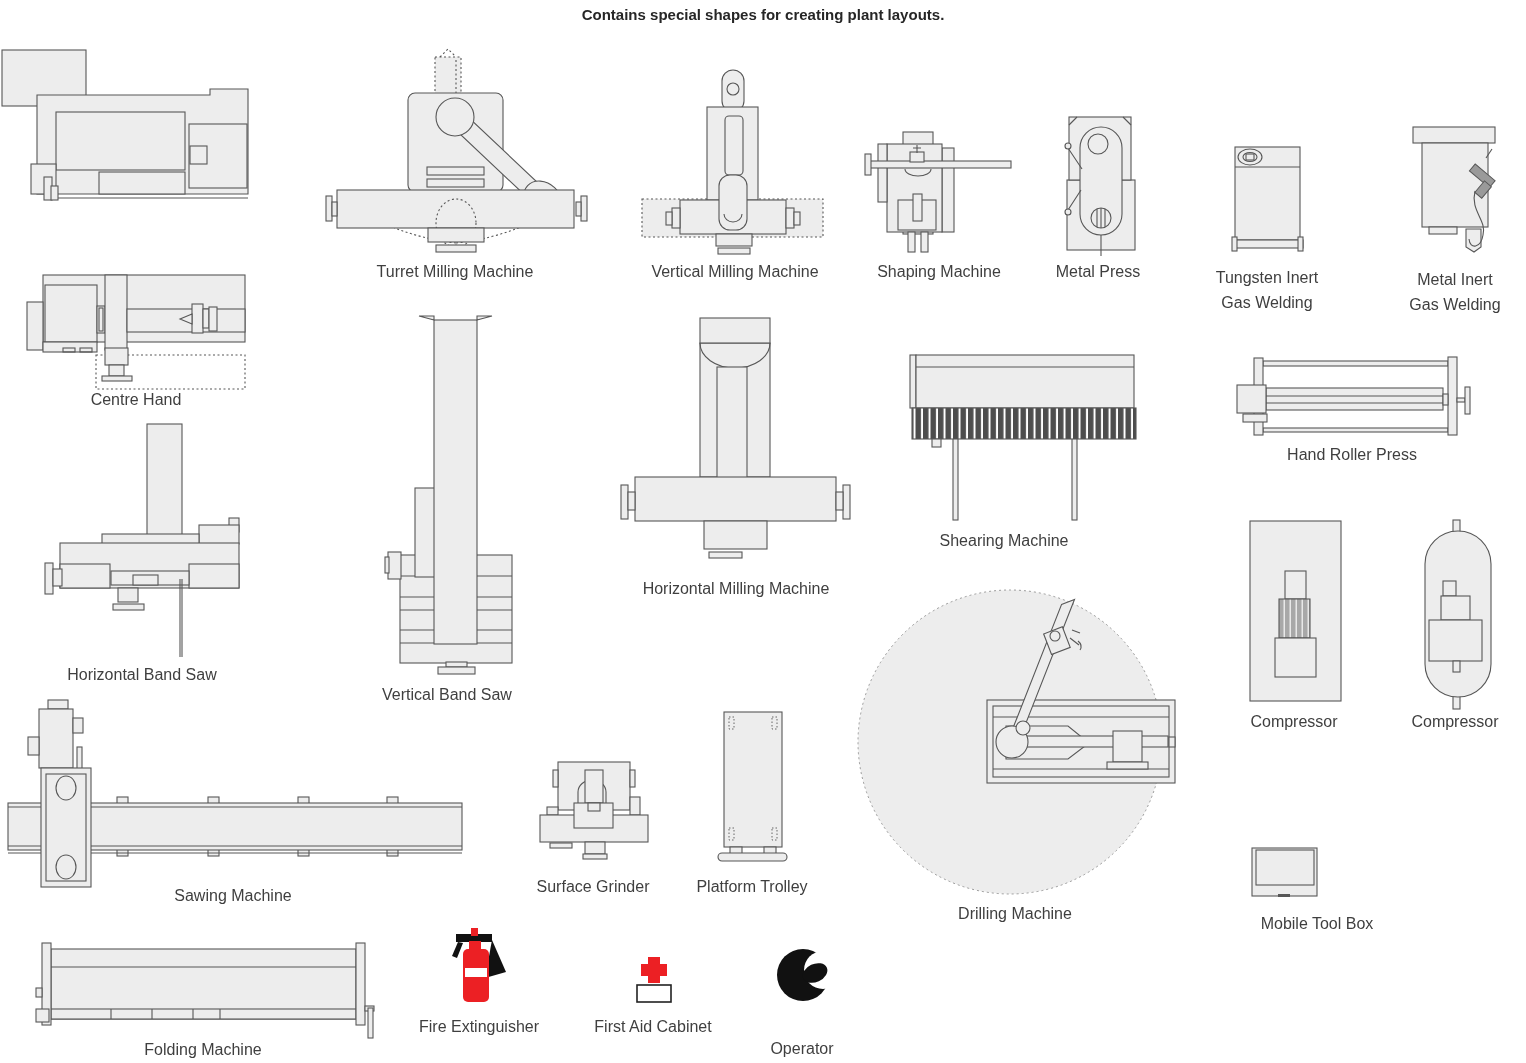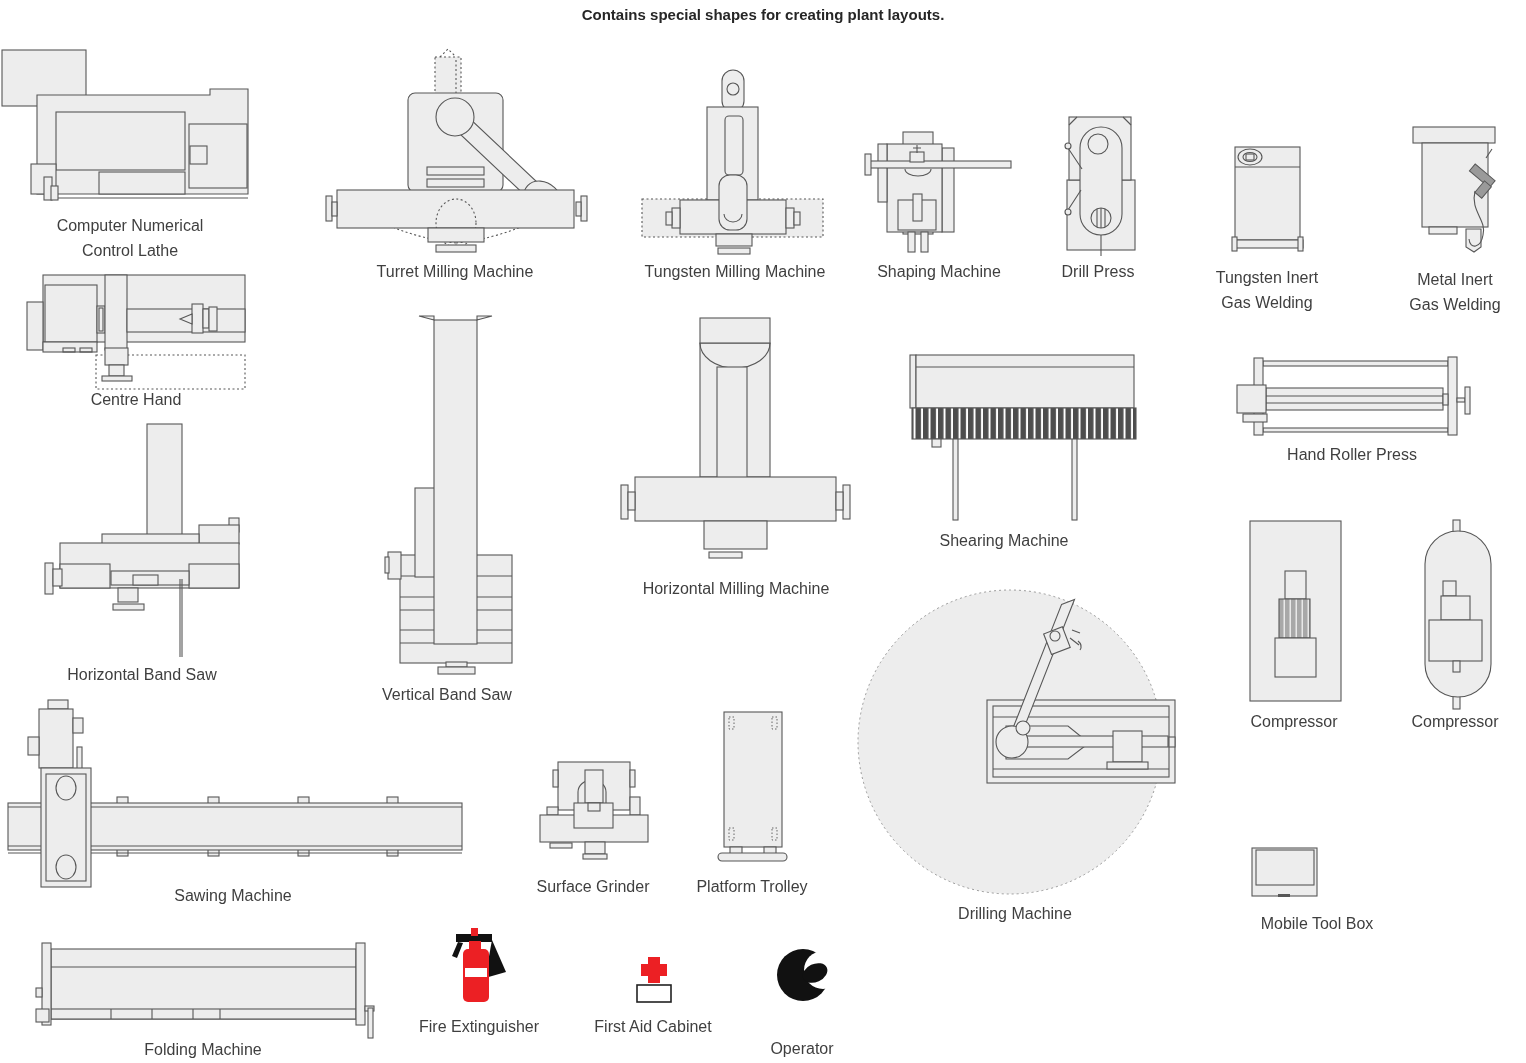--- a/index.html
+++ b/index.html
@@ -37,22 +37,20 @@
       <rect class="s" x="56" y="64" width="129" height="58"></rect>
       <rect class="s" x="189" y="76" width="58" height="64"></rect>
       <rect class="s" x="190" y="98" width="17" height="18"></rect>
       <rect class="s" x="99" y="124" width="86" height="22"></rect>
       <rect class="s" x="31" y="116" width="25" height="30"></rect>
       <line class="n" x1="56" y1="150" x2="248" y2="150"></line>
       <rect class="s" x="44" y="129" width="8" height="23"></rect>
       <rect class="s" x="51" y="138" width="7" height="14"></rect>
     </svg>
   </div>
-  <div class="lbl" style="left:10px;top:213px;width:240px">Computer Numerical
-Control Lathe</div>
 
   <div class="item" style="left:318px;top:45px">
     <svg width="278" height="218" viewBox="0 0 278 218">
       <path class="n d" d="M122 12 l8 -8 l8 8"></path>
       <rect class="s d" x="117" y="12" width="26" height="135"></rect>
       <path class="n d" d="M138 15 V205 M138 198 Q70 190 24 152 M138 198 Q208 190 252 152"></path>
       <rect class="s" x="90" y="48" width="95" height="99" rx="7"></rect>
       <rect class="n" x="109" y="122" width="57" height="8"></rect>
       <rect class="n" x="109" y="134" width="57" height="8"></rect>
       <path class="s" d="M130.8 78.5 L143.2 65.5 L231.2 148.5 L218.8 161.5 Z"></path>
@@ -81,21 +79,21 @@
       <rect class="s" x="86" y="113" width="28" height="55" rx="11"></rect>
       <path class="n" d="M91 152 a9 8 0 0 0 18 0"></path>
       <rect class="s" x="39" y="146" width="8" height="20"></rect>
       <rect class="s" x="33" y="150" width="6" height="13"></rect>
       <rect class="s" x="153" y="146" width="8" height="20"></rect>
       <rect class="s" x="161" y="150" width="6" height="13"></rect>
       <rect class="s" x="83" y="172" width="36" height="12"></rect>
       <rect class="s" x="85" y="186" width="32" height="6"></rect>
     </svg>
   </div>
-  <div class="lbl" style="left:615px;top:259px;width:240px">Tungsten Milling Machine</div>
+  <div class="lbl" style="left:615px;top:259px;width:240px">Vertical Milling Machine</div>
 
   <div class="item" style="left:865px;top:128px">
     <svg width="152" height="126" viewBox="0 0 152 126">
       <rect class="s" x="38" y="4" width="30" height="102"></rect>
       <rect class="s" x="77" y="20" width="12" height="84"></rect>
       <rect class="s" x="22" y="16" width="55" height="88"></rect>
       <rect class="s" x="13" y="16" width="9" height="58"></rect>
       <rect class="s" x="4" y="33" width="142" height="7"></rect>
       <rect class="s" x="0" y="26" width="6" height="21"></rect>
       <rect class="s" x="45" y="24" width="14" height="10"></rect>
@@ -117,21 +115,21 @@
       <rect class="s" x="16" y="14" width="42" height="108" rx="21"></rect>
       <circle class="s" cx="34" cy="31" r="10"></circle>
       <circle class="s" cx="37" cy="105" r="10"></circle>
       <path class="n" d="M33 96 v18 M37 95 v20 M41 96 v18"></path>
       <line class="n" x1="37" y1="122" x2="37" y2="143"></line>
       <path class="n" d="M4 35 L18 56 M4 97 L17 77"></path>
       <circle class="s" cx="4" cy="33" r="3"></circle>
       <circle class="s" cx="4" cy="99" r="3"></circle>
     </svg>
   </div>
-  <div class="lbl" style="left:1028px;top:259px;width:140px">Drill Press</div>
+  <div class="lbl" style="left:1028px;top:259px;width:140px">Metal Press</div>
 
   <div class="item" style="left:1232px;top:140px">
     <svg width="73" height="117" viewBox="0 0 73 117">
       <rect class="s" x="3" y="7" width="65" height="93"></rect>
       <line class="n" x1="3" y1="27" x2="68" y2="27"></line>
       <ellipse class="s" cx="18" cy="17" rx="12" ry="8"></ellipse>
       <ellipse class="n" cx="18" cy="17" rx="7" ry="4.5"></ellipse>
       <rect class="n" x="14" y="14" width="8" height="6"></rect>
       <rect class="s" x="1" y="100" width="70" height="8"></rect>
       <rect class="s" x="0" y="97" width="5" height="14"></rect>

